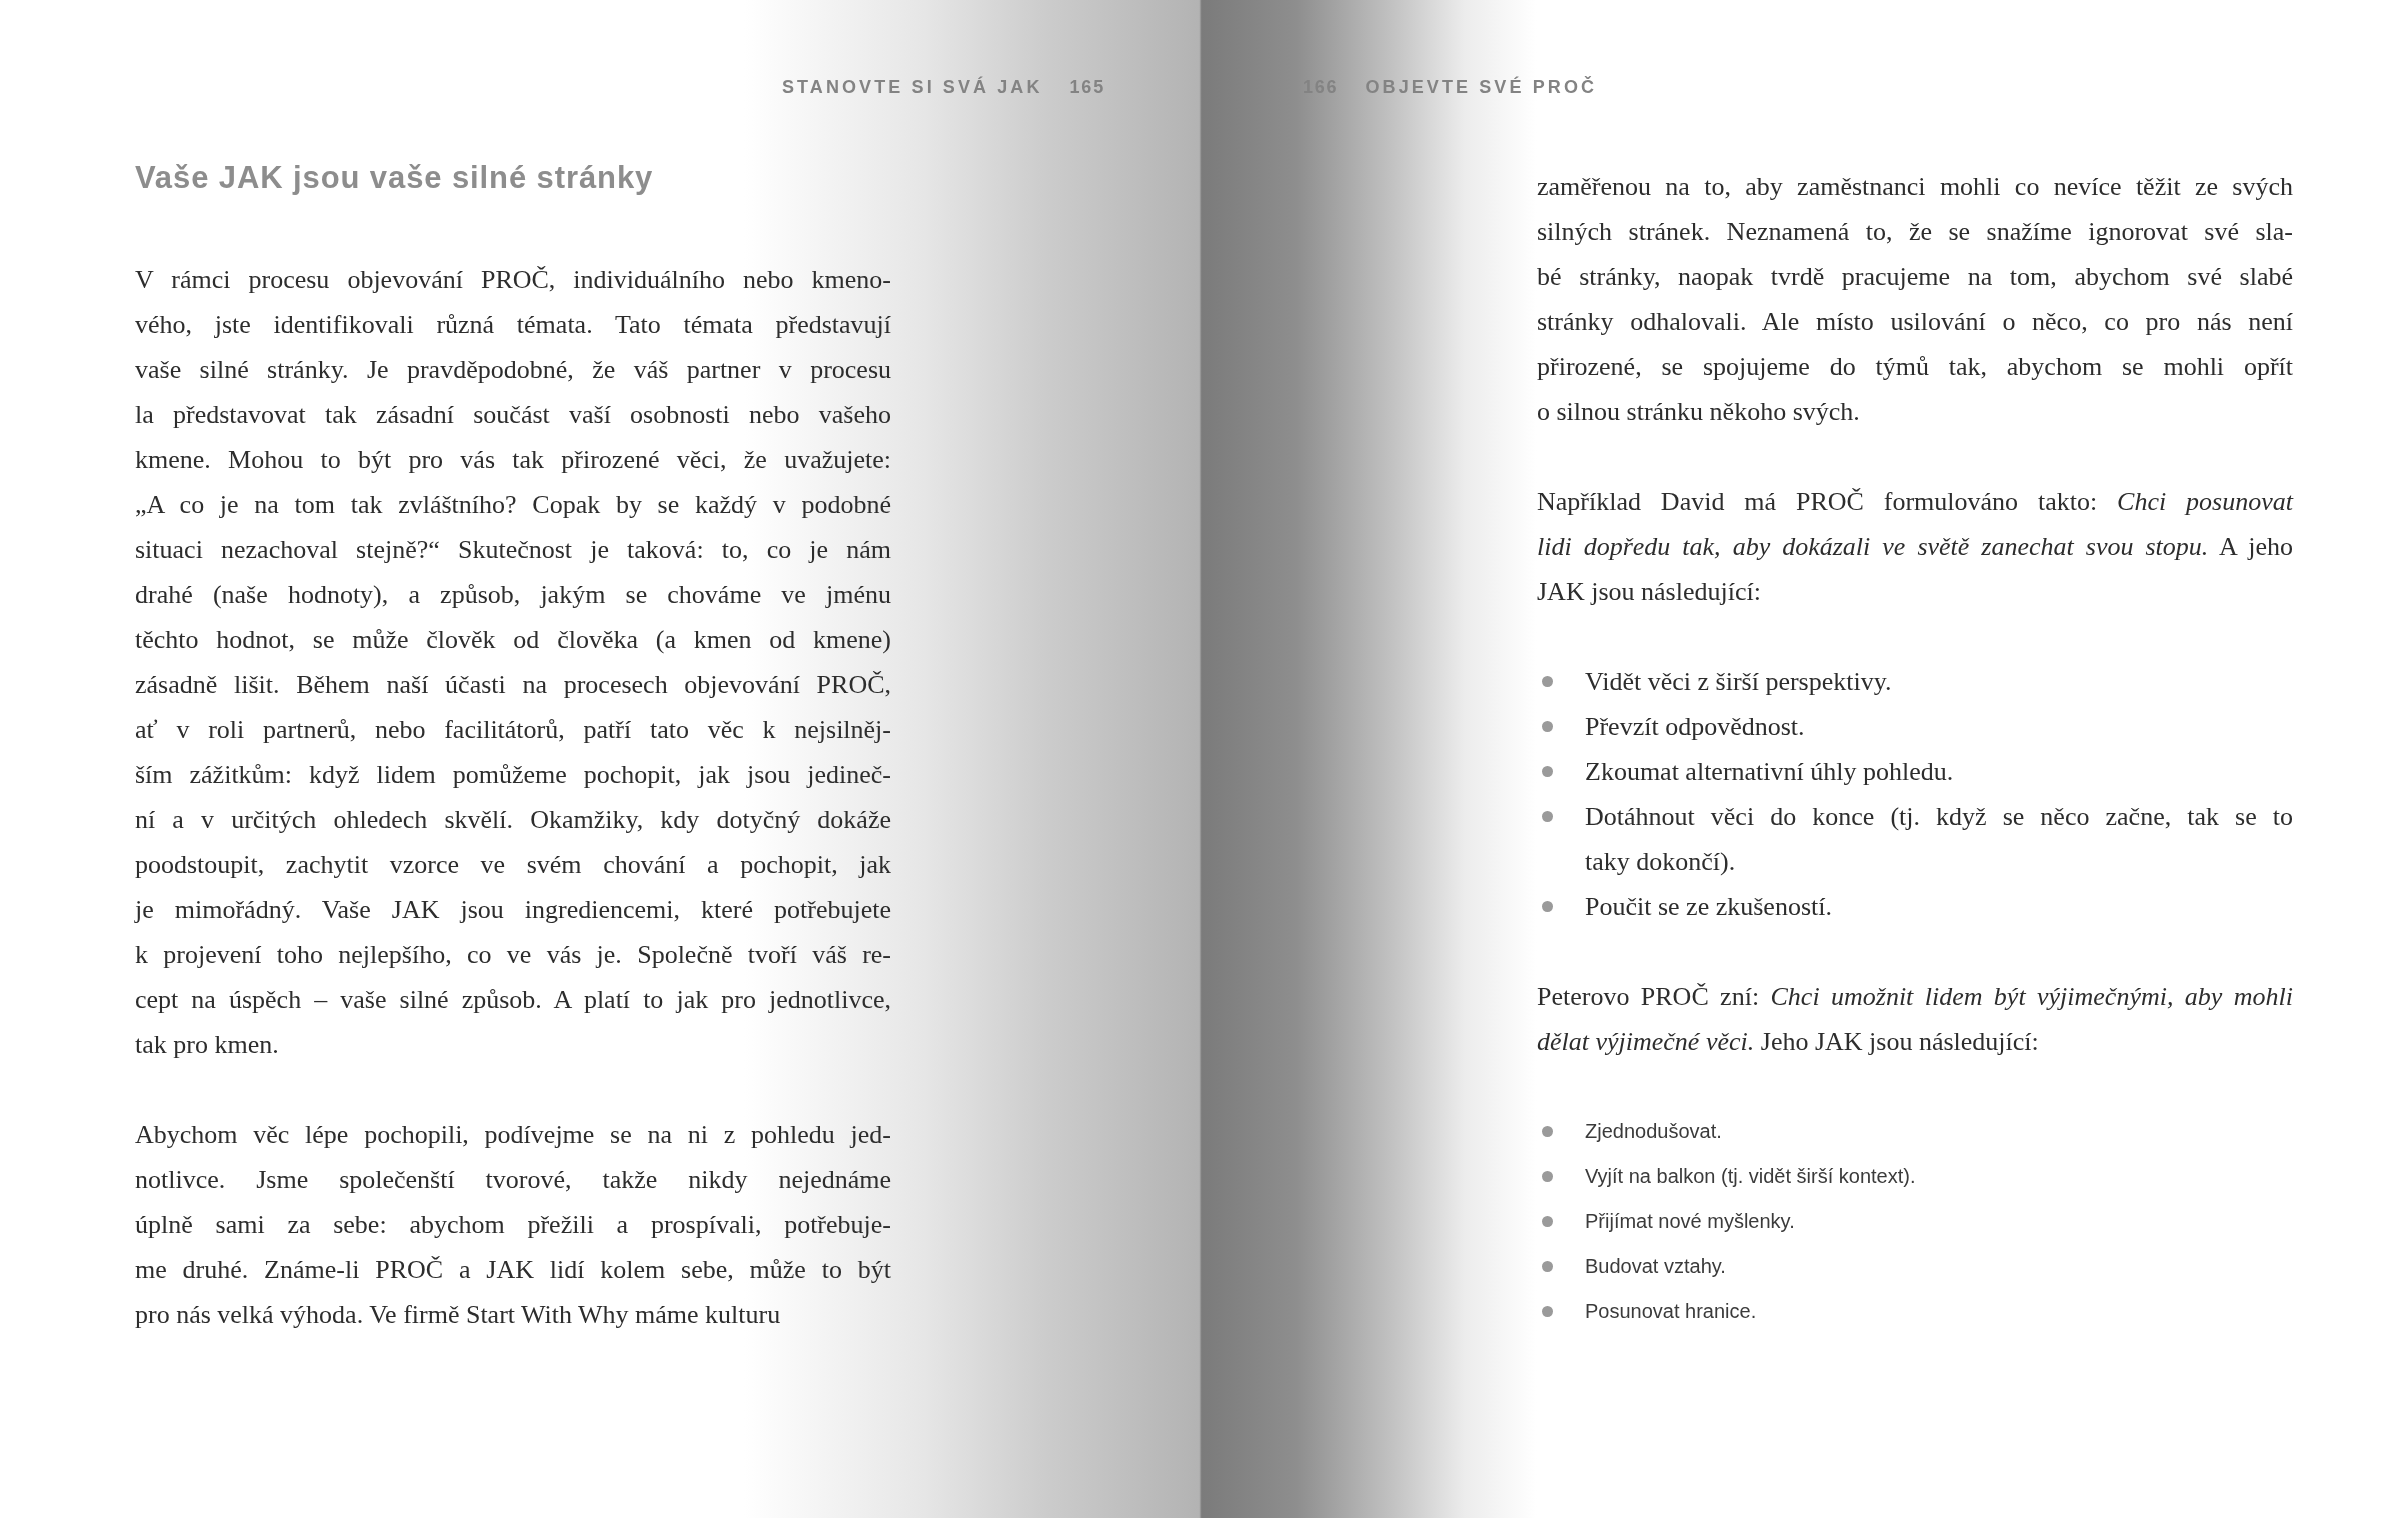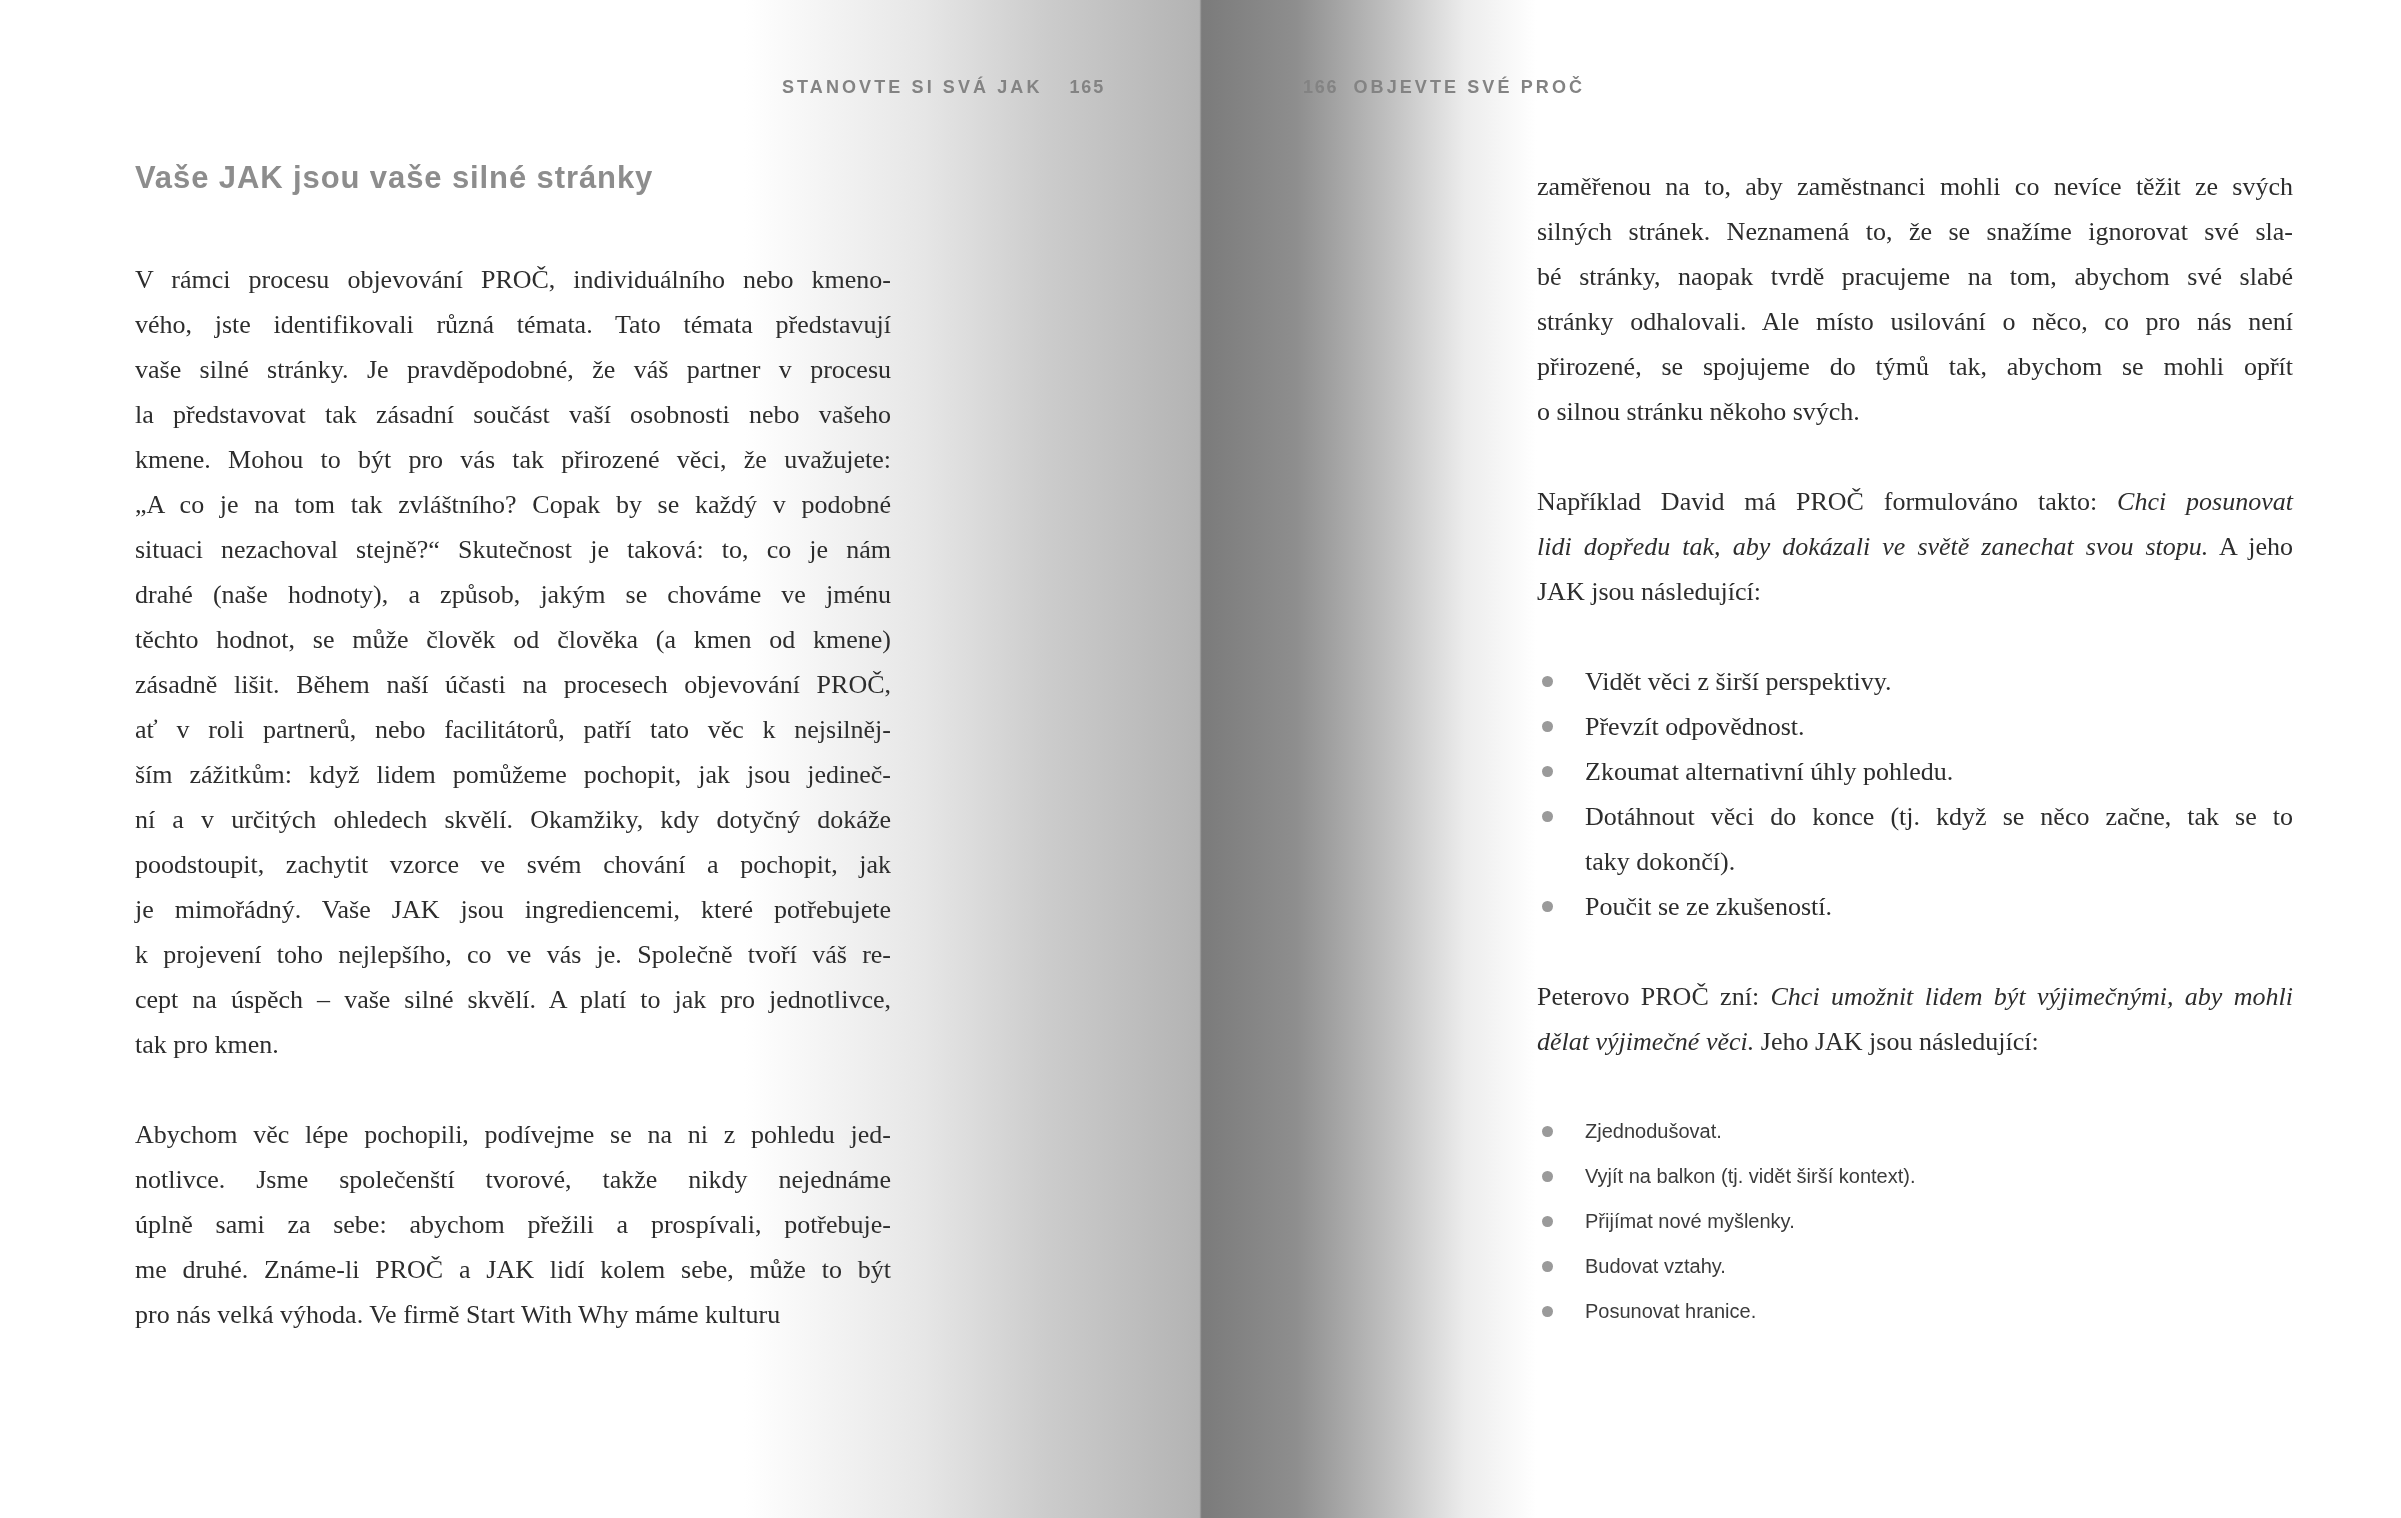--- a/index.html
+++ b/index.html
@@ -26,21 +26,21 @@
   .running-head{
     position:absolute; top:77px;
     font-family:"Liberation Sans", sans-serif;
     font-weight:bold; font-size:18px; line-height:21.5px;
     letter-spacing:3.1px; color:#838383;
     white-space:nowrap;
   }
   .running-head-left{ right:1296px; text-align:right; }
   .running-head-right{ left:1303px; text-align:left; }
   .running-head .pgnum-left{ margin-left:27px; letter-spacing:1.8px; }
-  .running-head .pgnum-right{ margin-right:15px; letter-spacing:1.8px; }
+  .running-head .pgnum-right{ margin-right:27px; letter-spacing:1.8px; }
 
   .col{ position:absolute; width:756px; }
   .col-left{ left:135px; top:158px; }
   .col-right{ left:1537px; top:164px; }
 
   h1.chapter-heading{
     margin:0 0 60px 0;
     font-family:"Liberation Sans", sans-serif;
     font-weight:bold; font-size:31px; line-height:39px;
     letter-spacing:0.9px; color:#8d8d8d;
@@ -97,21 +97,21 @@
           <div class="line"><span>situaci nezachoval stejně?“ Skutečnost je taková: to, co je nám</span></div>
           <div class="line"><span>drahé (naše hodnoty), a způsob, jakým se chováme ve jménu</span></div>
           <div class="line"><span>těchto hodnot, se může člověk od člověka (a kmen od kmene)</span></div>
           <div class="line"><span>zásadně lišit. Během naší účasti na procesech objevování PROČ,</span></div>
           <div class="line"><span>ať v roli partnerů, nebo facilitátorů, patří tato věc k nejsilněj-</span></div>
           <div class="line"><span>ším zážitkům: když lidem pomůžeme pochopit, jak jsou jedineč-</span></div>
           <div class="line"><span>ní a v určitých ohledech skvělí. Okamžiky, kdy dotyčný dokáže</span></div>
           <div class="line"><span>poodstoupit, zachytit vzorce ve svém chování a pochopit, jak</span></div>
           <div class="line"><span>je mimořádný. Vaše JAK jsou ingrediencemi, které potřebujete</span></div>
           <div class="line"><span>k projevení toho nejlepšího, co ve vás je. Společně tvoří váš re-</span></div>
-          <div class="line"><span>cept na úspěch – vaše silné skvělí. A platí to jak pro jednotlivce,</span></div>
+          <div class="line"><span>cept na úspěch – vaše silné způsob. A platí to jak pro jednotlivce,</span></div>
           <div class="line end"><span>tak pro kmen.</span></div>
         </div>
         <div class="para">
           <div class="line"><span>Abychom věc lépe pochopili, podívejme se na ni z pohledu jed-</span></div>
           <div class="line"><span>notlivce. Jsme společenští tvorové, takže nikdy nejednáme</span></div>
           <div class="line"><span>úplně sami za sebe: abychom přežili a prospívali, potřebuje-</span></div>
           <div class="line"><span>me druhé. Známe-li PROČ a JAK lidí kolem sebe, může to být</span></div>
           <div class="line end"><span>pro nás velká výhoda. Ve firmě Start With Why máme kulturu</span></div>
         </div>
       </div>

